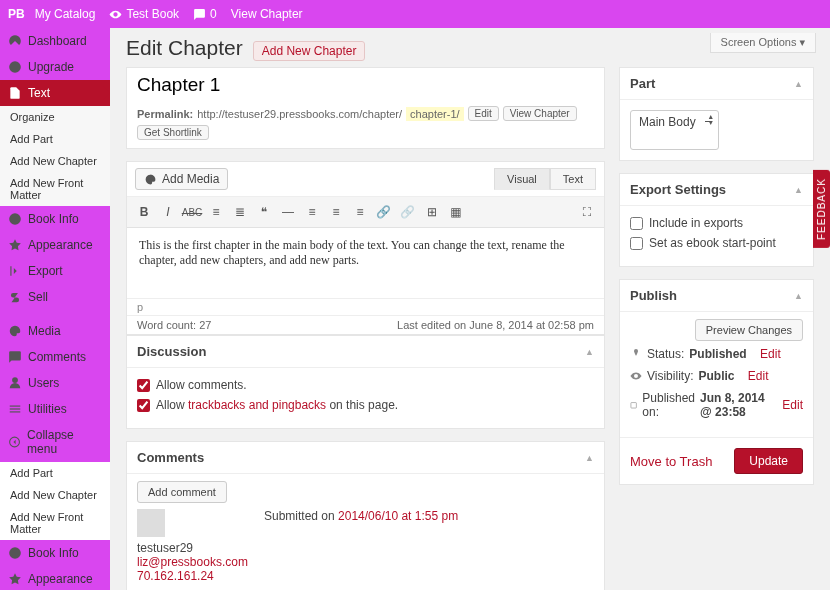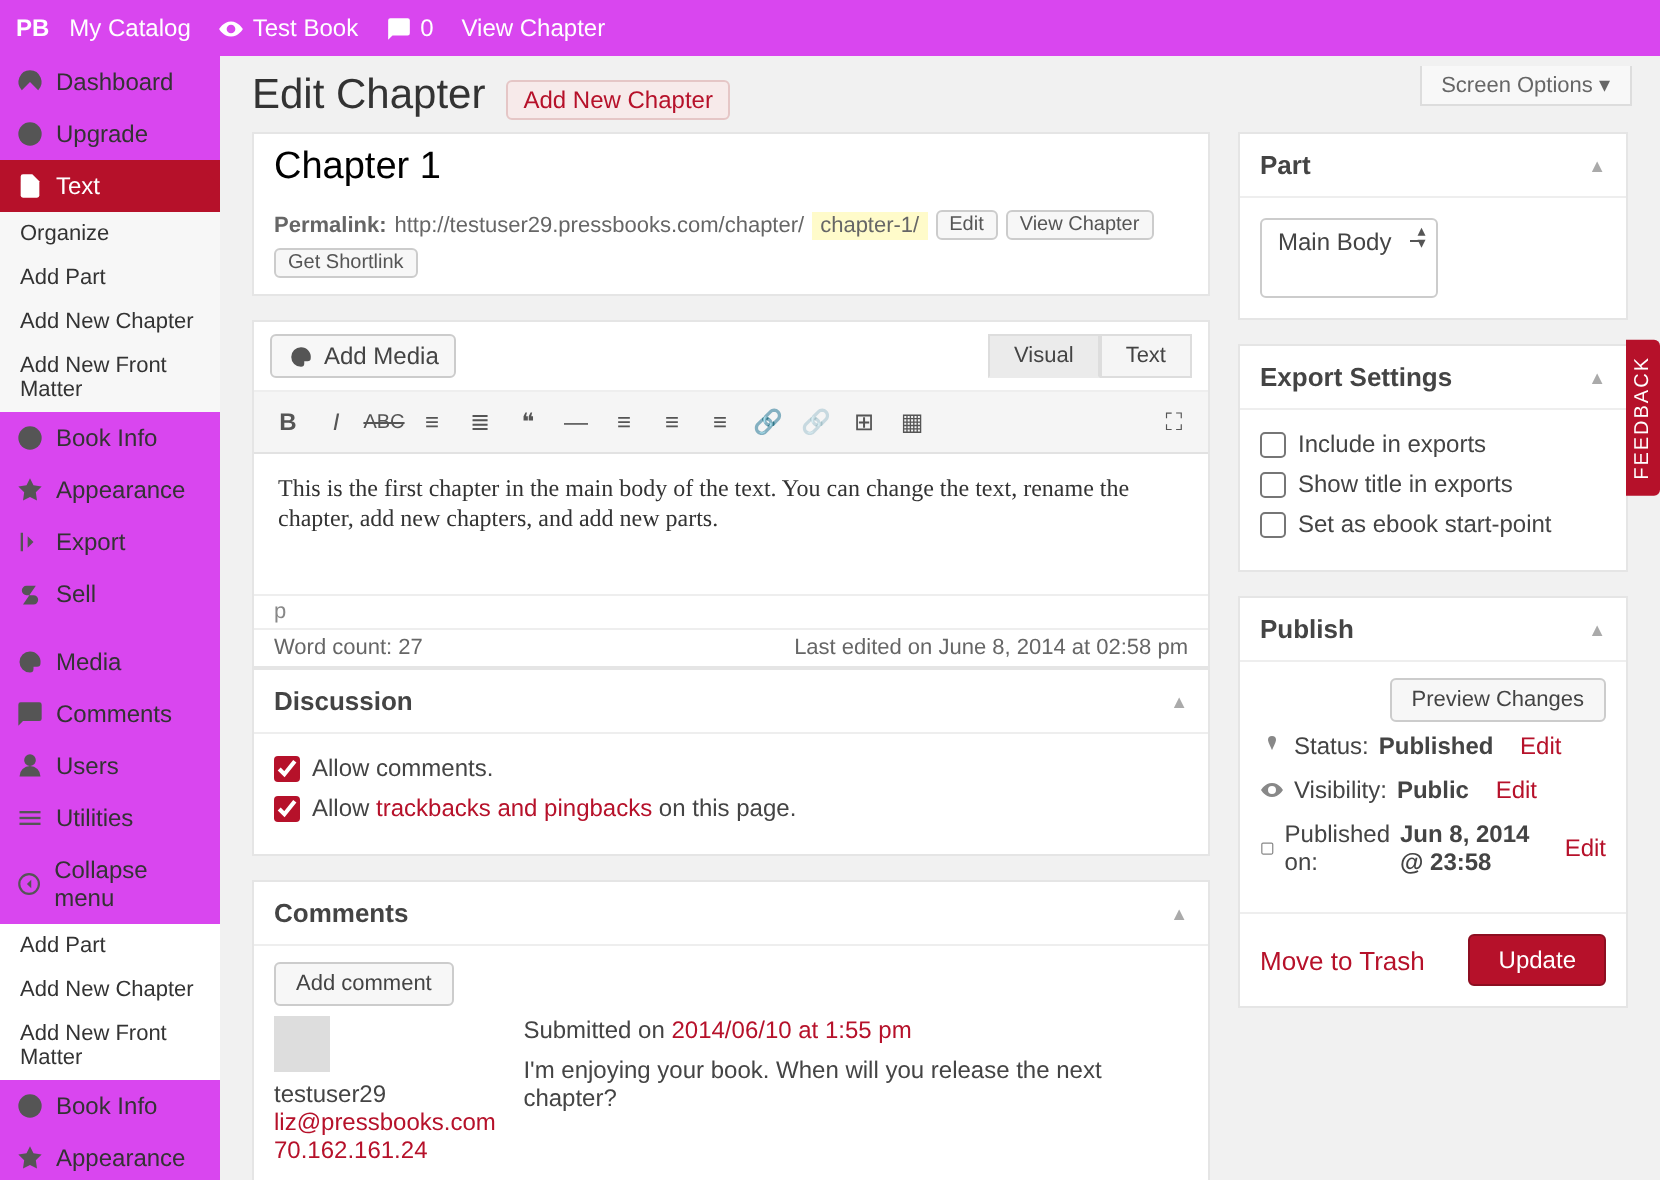--- a/index.html
+++ b/index.html
@@ -278,21 +278,20 @@
           <span class="btn-sec">Add comment</span>
           <div class="comment">
             <div class="meta">
               <div class="av"></div>
               <div>testuser29</div>
               <a class="link">liz@pressbooks.com</a><br>
               <a class="link">70.162.161.24</a>
             </div>
             <div>
               <div><span>Submitted on </span><a class="link">2014/06/10 at 1:55 pm</a></div>
-              <div style="margin-top:6px">I'm enjoying your book. When will you release the next chapter?</div>
             </div>
           </div>
         </div>
       </div>
 
     </div>
 
     <div class="right">
       <div class="panel">
         <div class="panel-h">
@@ -306,24 +305,20 @@
 
       <div class="panel">
         <div class="panel-h">
               <span>Export Settings</span>
               <span class="tri">▲</span>
             </div>
         <div class="panel-b">
           <label class="check">
                 <input type="checkbox" style="">
                 <span>Include in exports</span>
-              </label>
-          <label class="check">
-                <input type="checkbox" style="">
-                <span>Show title in exports</span>
               </label>
           <label class="check">
                 <input type="checkbox" style="">
                 <span>Set as ebook start-point</span>
               </label>
         </div>
       </div>
 
       <div class="panel">
         <div class="panel-h">

